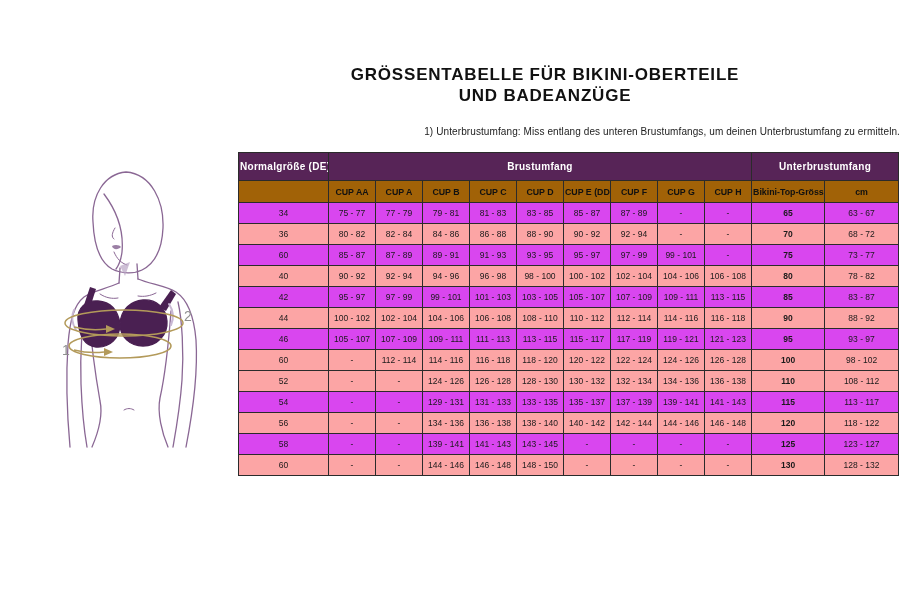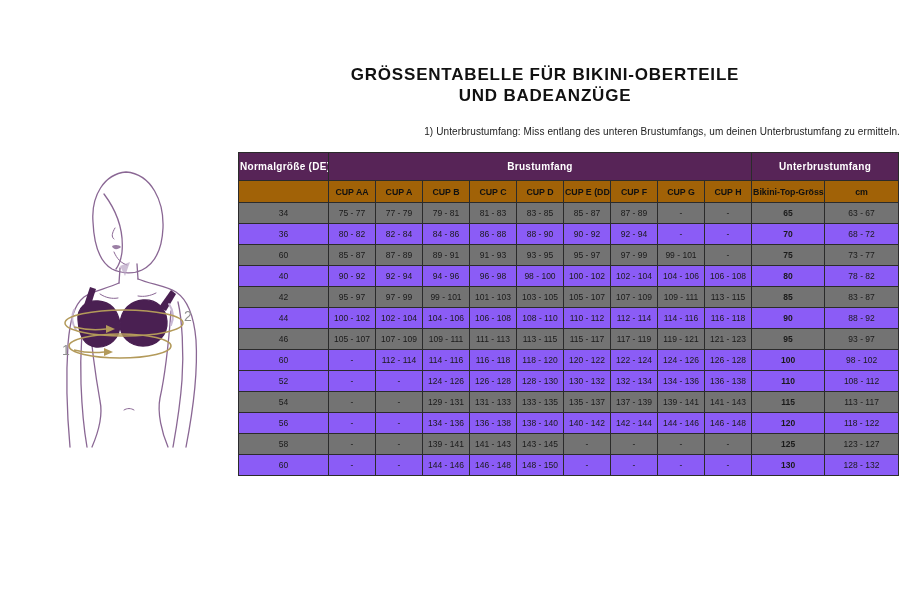--- a/index.html
+++ b/index.html
@@ -35,22 +35,22 @@
   table.size-table th, table.size-table td {
     border: 1px solid #2b2b2b; text-align: center; vertical-align: middle;
     overflow: hidden; white-space: nowrap; padding: 0 1px;
   }
   tr.hdr-main { height: 28px; background: #572457; }
   tr.hdr-main th { color: #ffffff; font-size: 10px; font-weight: bold; letter-spacing: 0.3px; }
   th.hdr-normal { text-align: left; padding-left: 8px; }
   tr.hdr-cups { height: 22px; background: #a16207; }
   tr.hdr-cups th { font-size: 8.8px; font-weight: bold; color: #111; }
   tr.data-row { height: 21px; }
-  tr.data-row.gray { background: #737373; }
-  tr.data-row.white { background: #8b5cf6; }
+  tr.data-row.gray { background: #d946ef; }
+  tr.data-row.white { background: #fca5a5; }
   td.bikini-col { font-weight: bold; }
 
   
   .figure-wrap { position: absolute; left: 40px; top: 158px; width: 200px; height: 290px; }
 </style>
 </head>
 <body>
 
 <div class="page">
 

